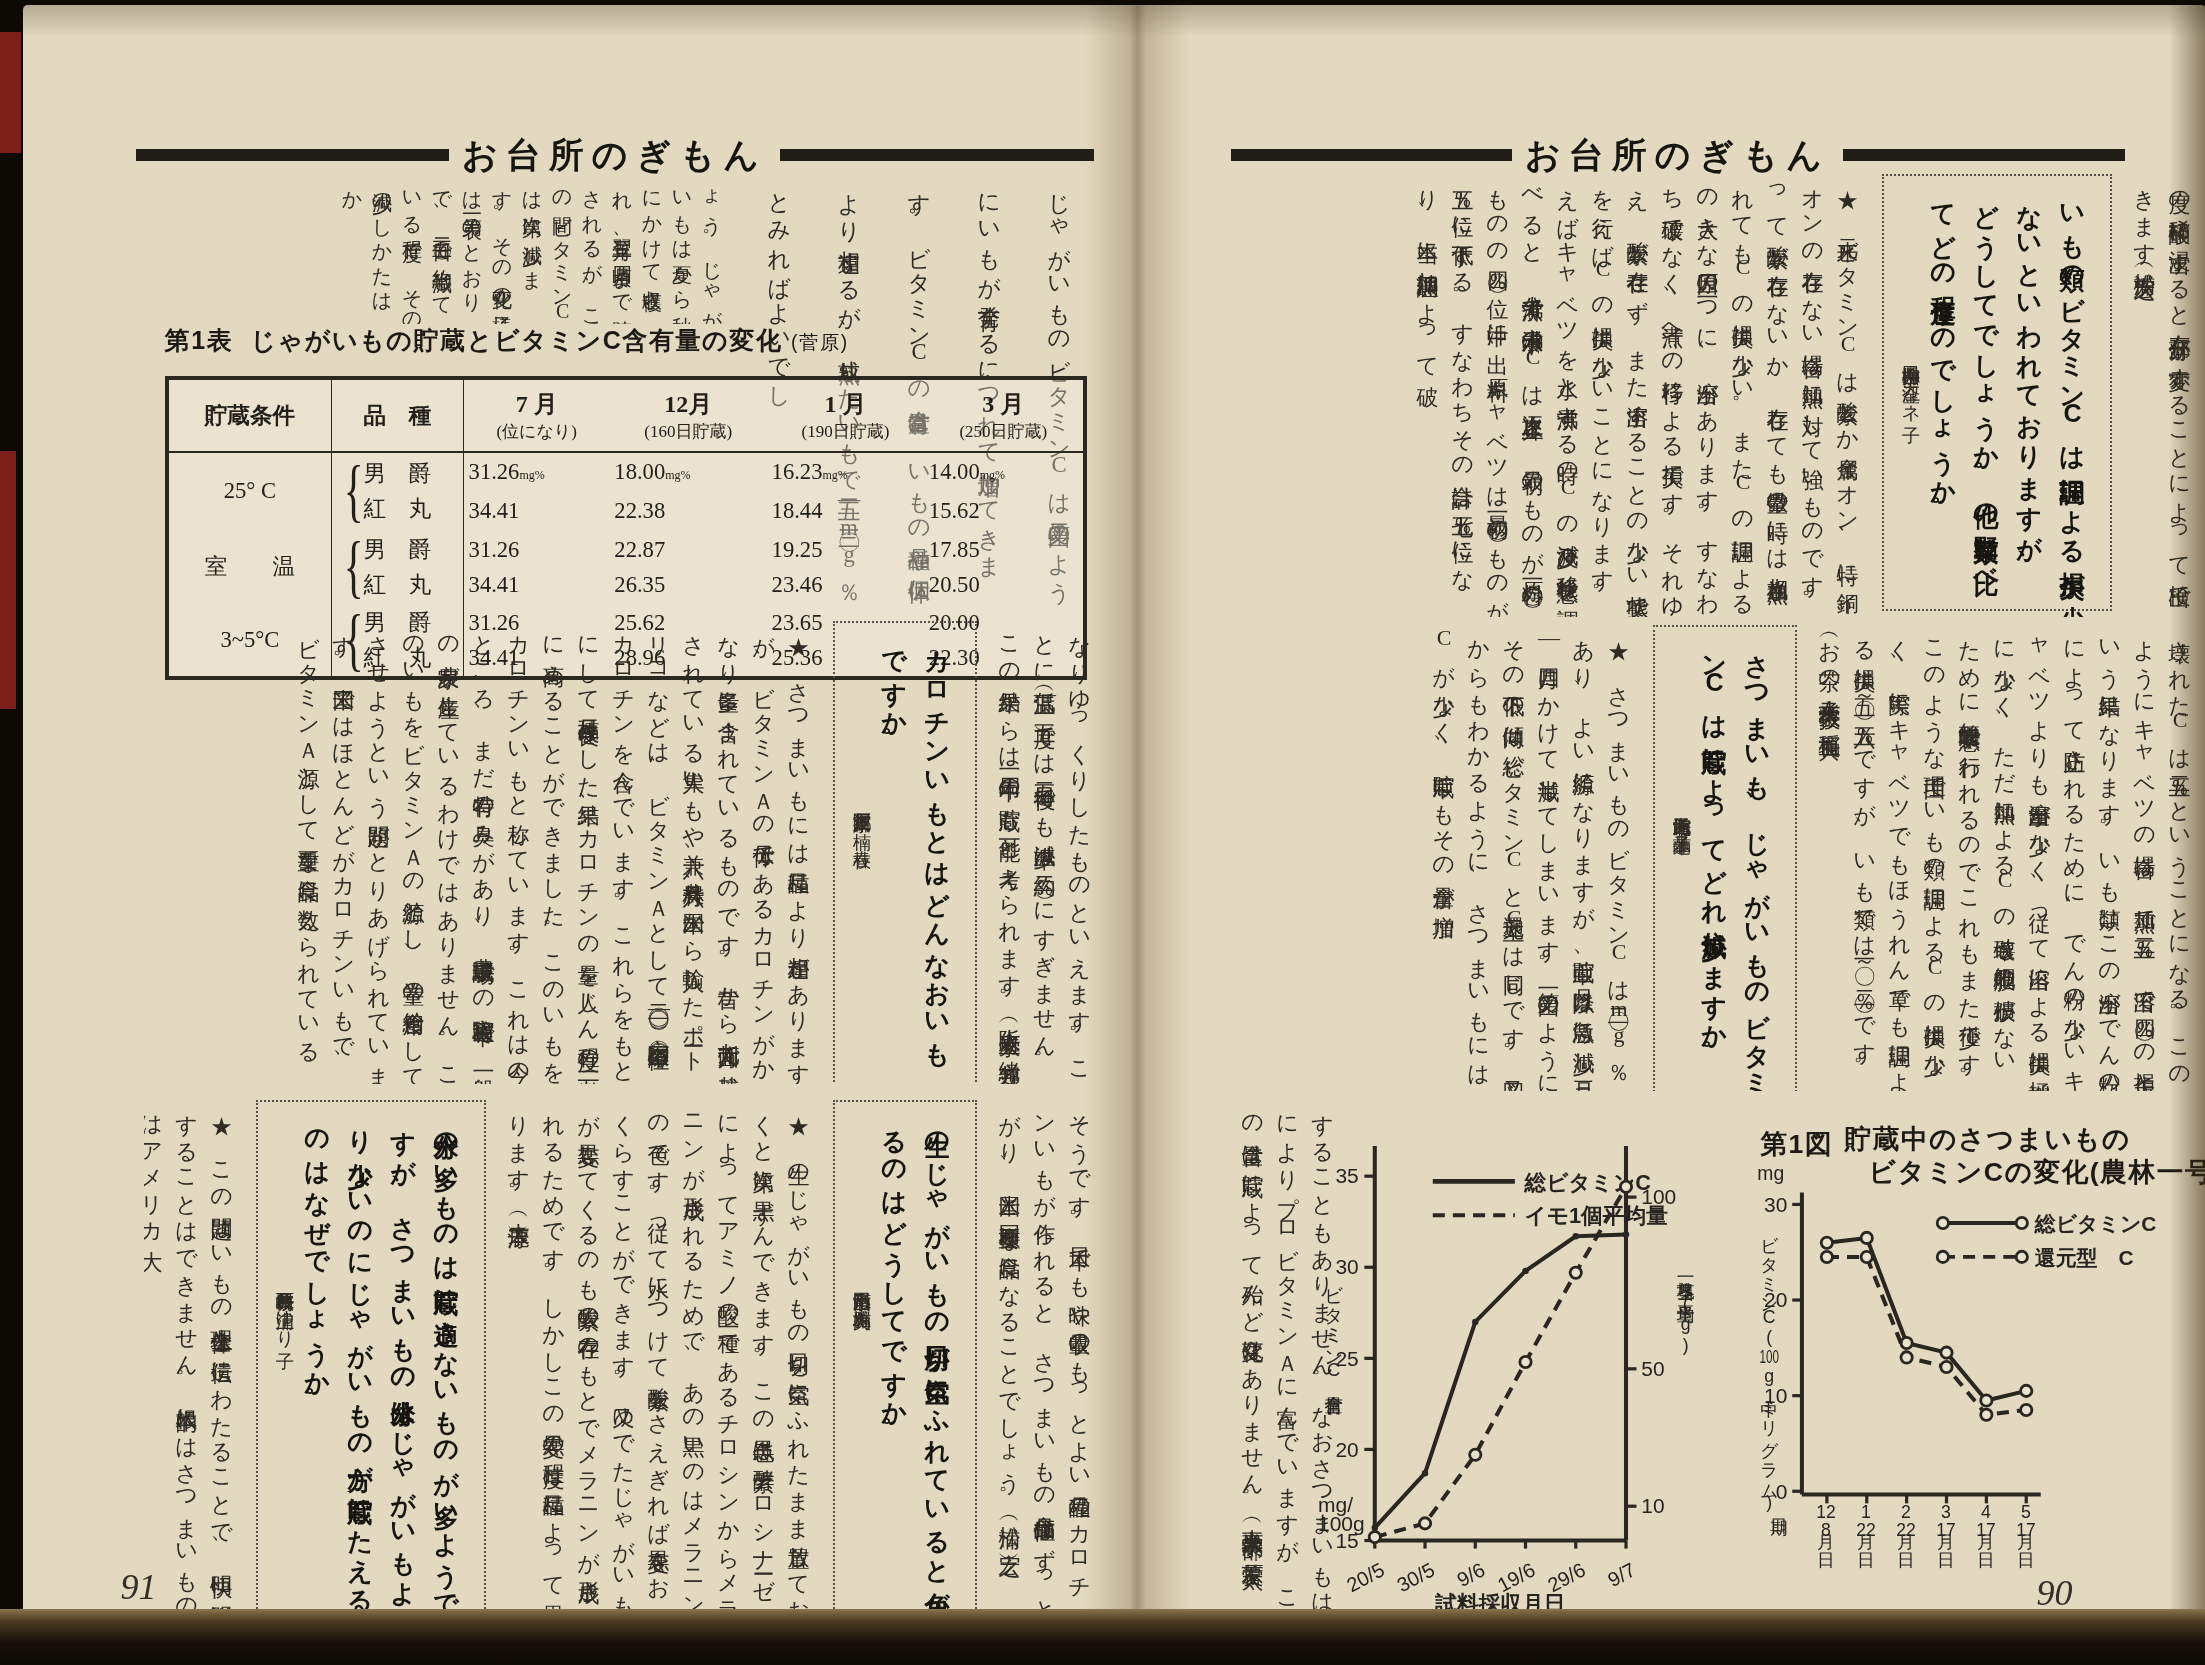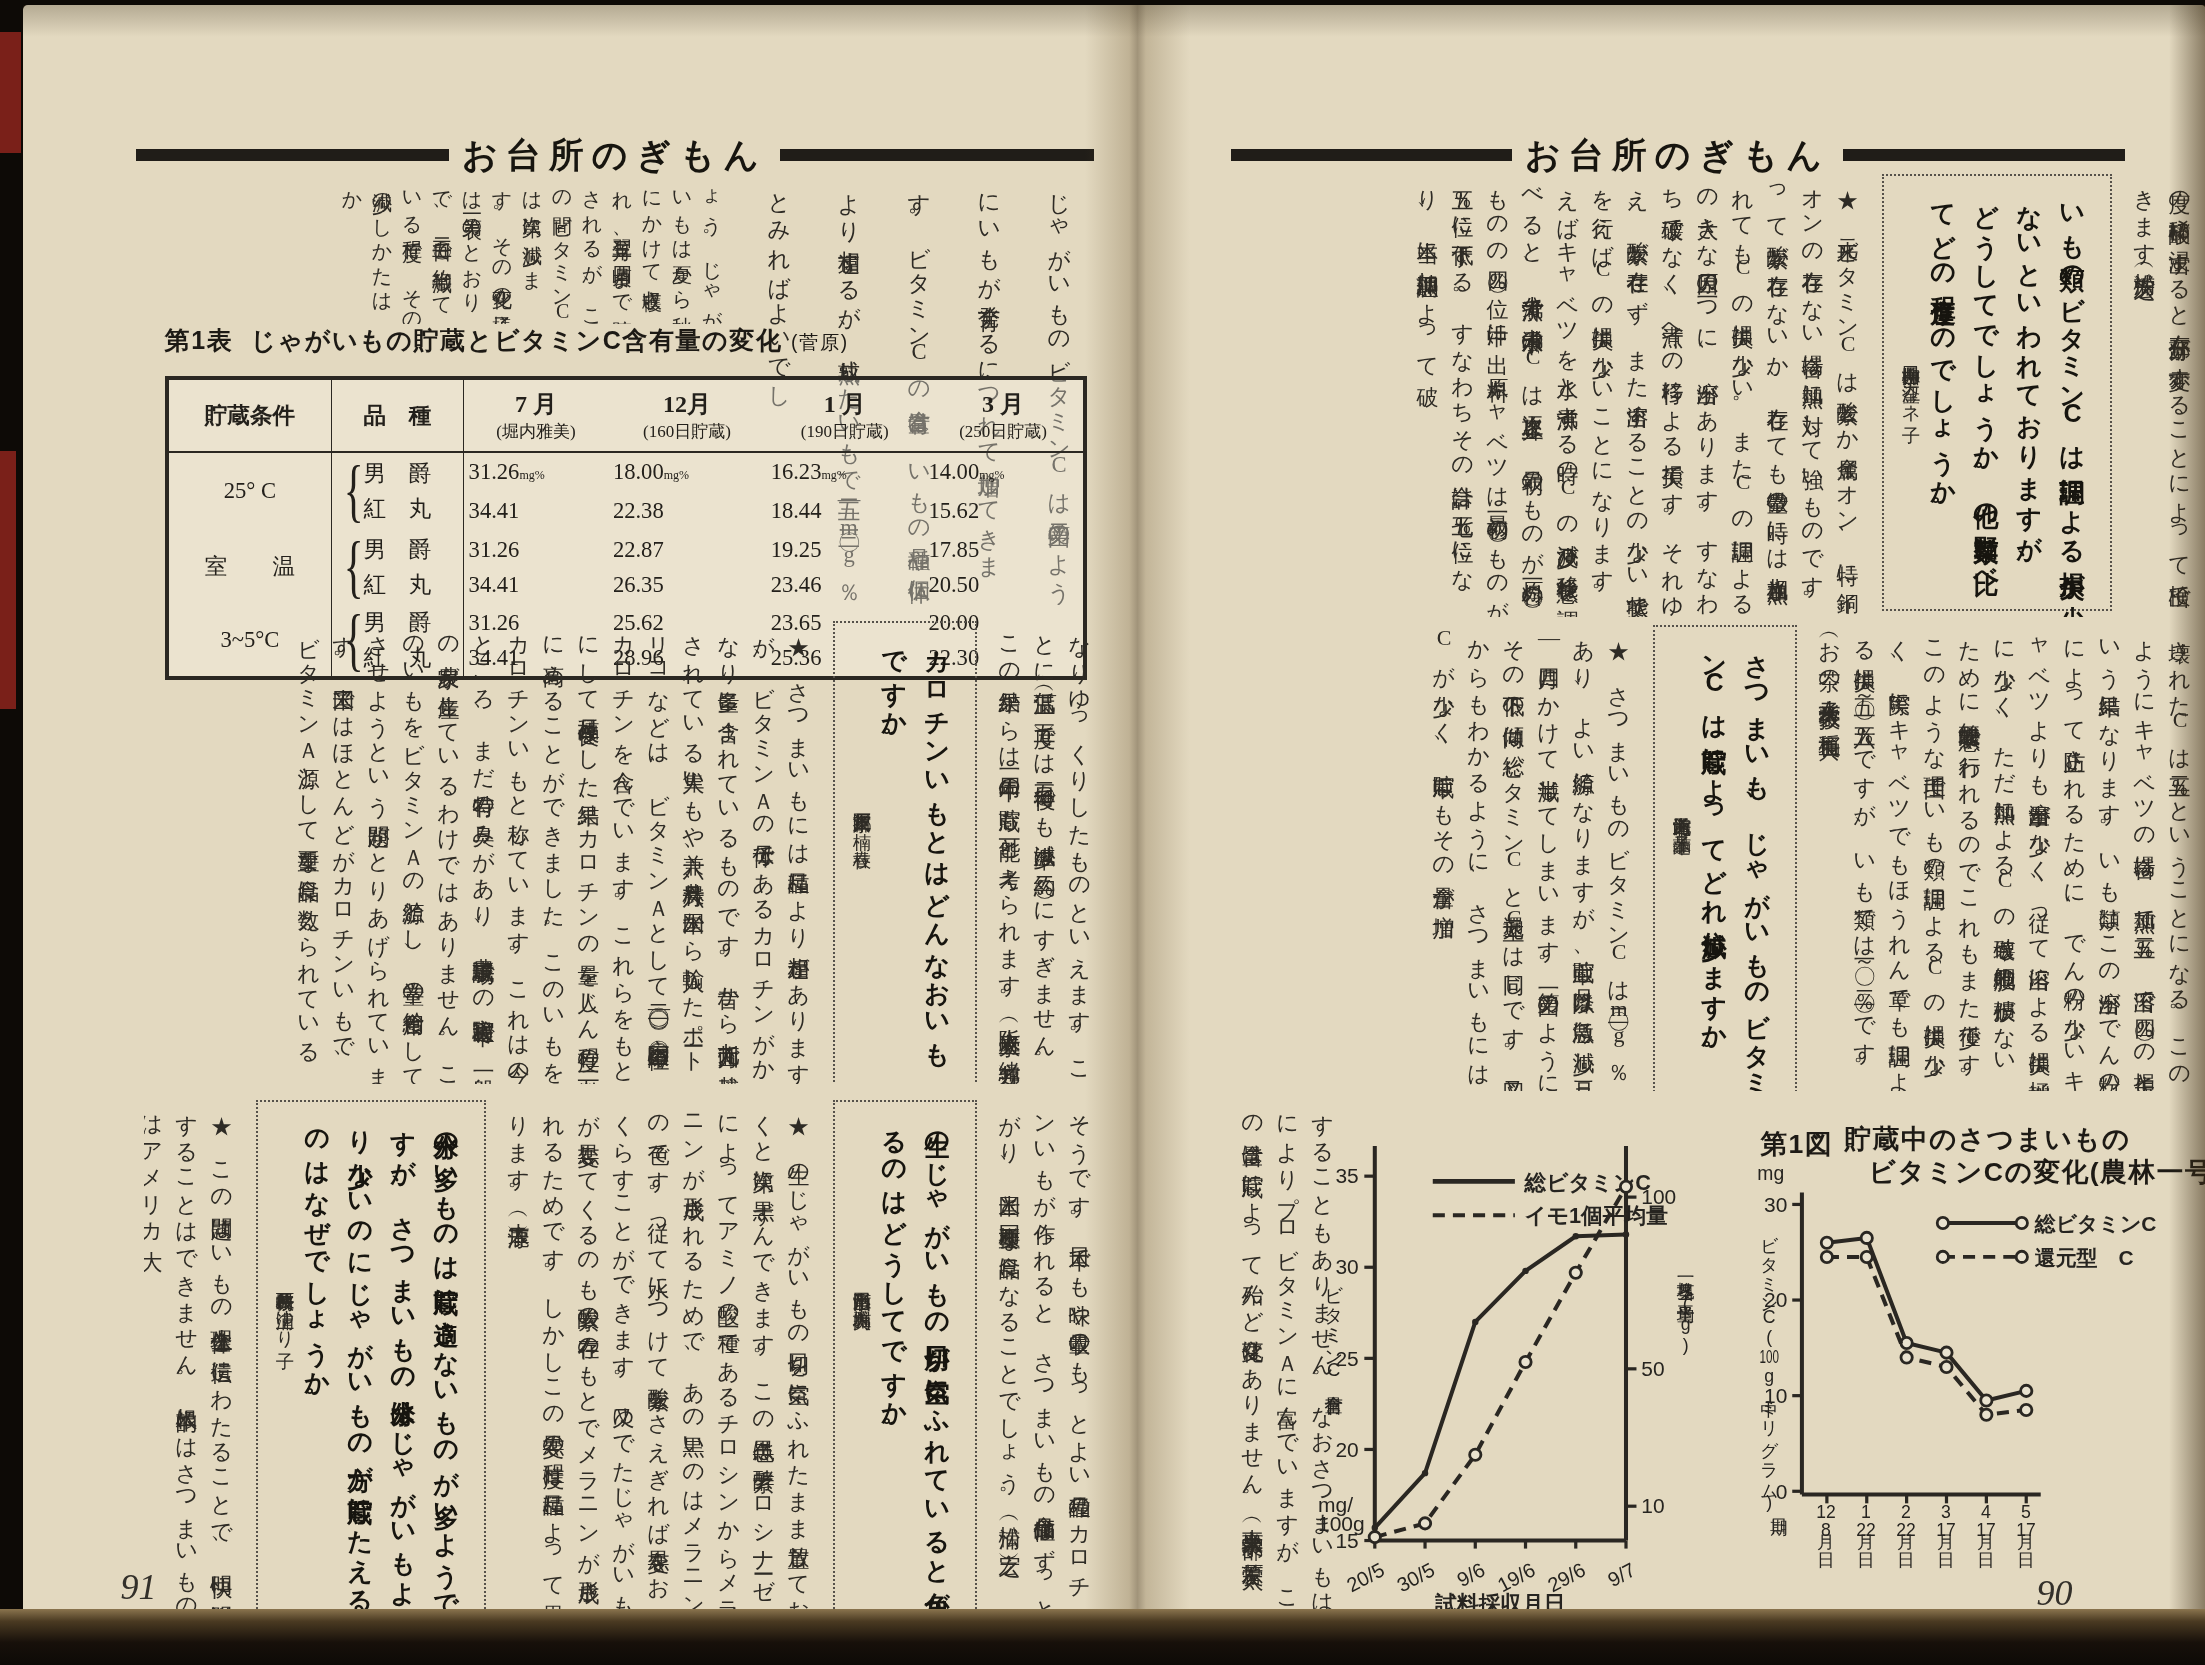--- a/index.html
+++ b/index.html
@@ -93,21 +93,21 @@
     <div id="table-wrap">
       <div id="table-title">
         <span>第1表</span>&nbsp;&nbsp;<span>じゃがいもの貯蔵とビタミンC含有量の変化</span>
         <span class="src">(菅原)</span>
       </div>
       <table class="data">
         <thead>
             <tr>
               <th class="cond">貯蔵条件</th>
               <th class="variety">品　種</th>
-              <th><span class="th-month">7 月</span><span class="th-sub">(堀内雅美)</span></th>
+              <th><span class="th-month">7 月</span><span class="th-sub">(位になり)</span></th>
               <th><span class="th-month">12月</span><span class="th-sub">(160日貯蔵)</span></th>
               <th><span class="th-month">1 月</span><span class="th-sub">(190日貯蔵)</span></th>
               <th><span class="th-month">3 月</span><span class="th-sub">(250日貯蔵)</span></th>
             </tr>
           </thead>
         <tbody>
             <tr>
               <td class="cond">25° C</td>
               <td class="variety">
                 <span class="brace">{</span>

